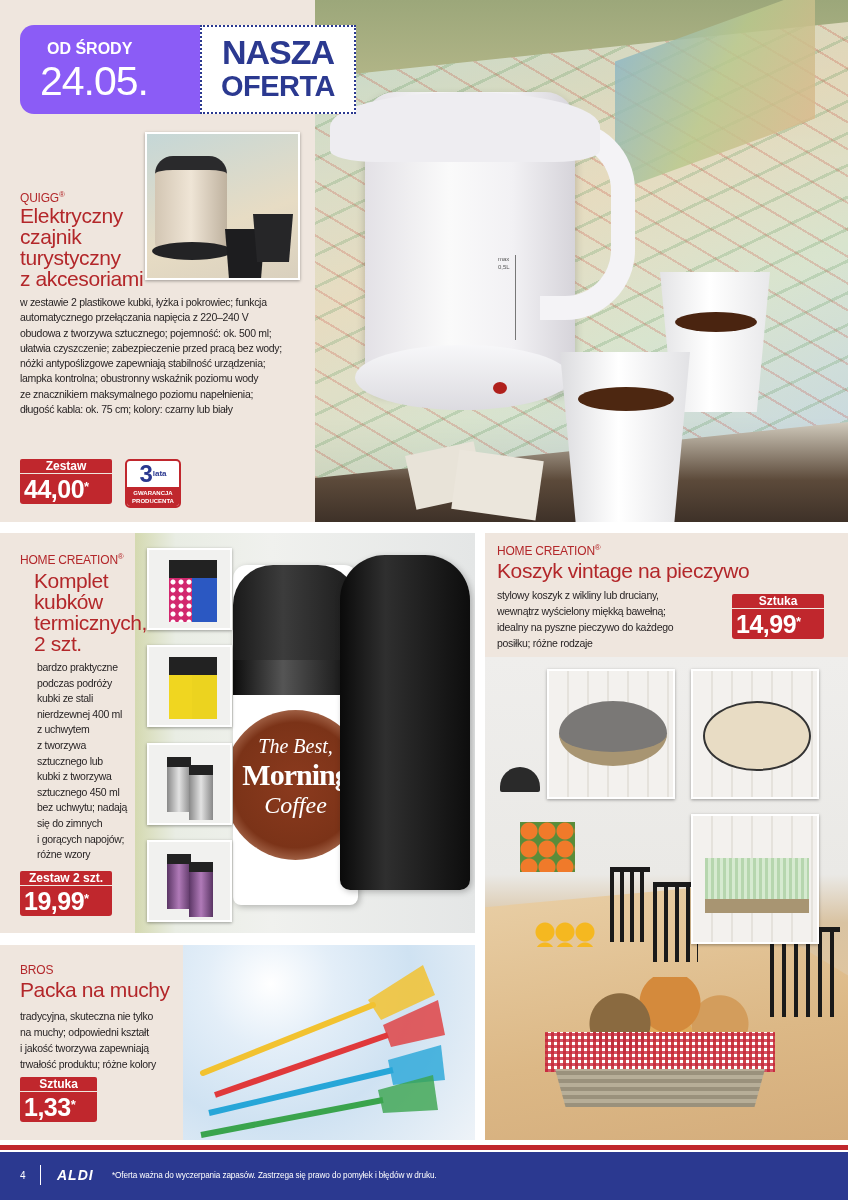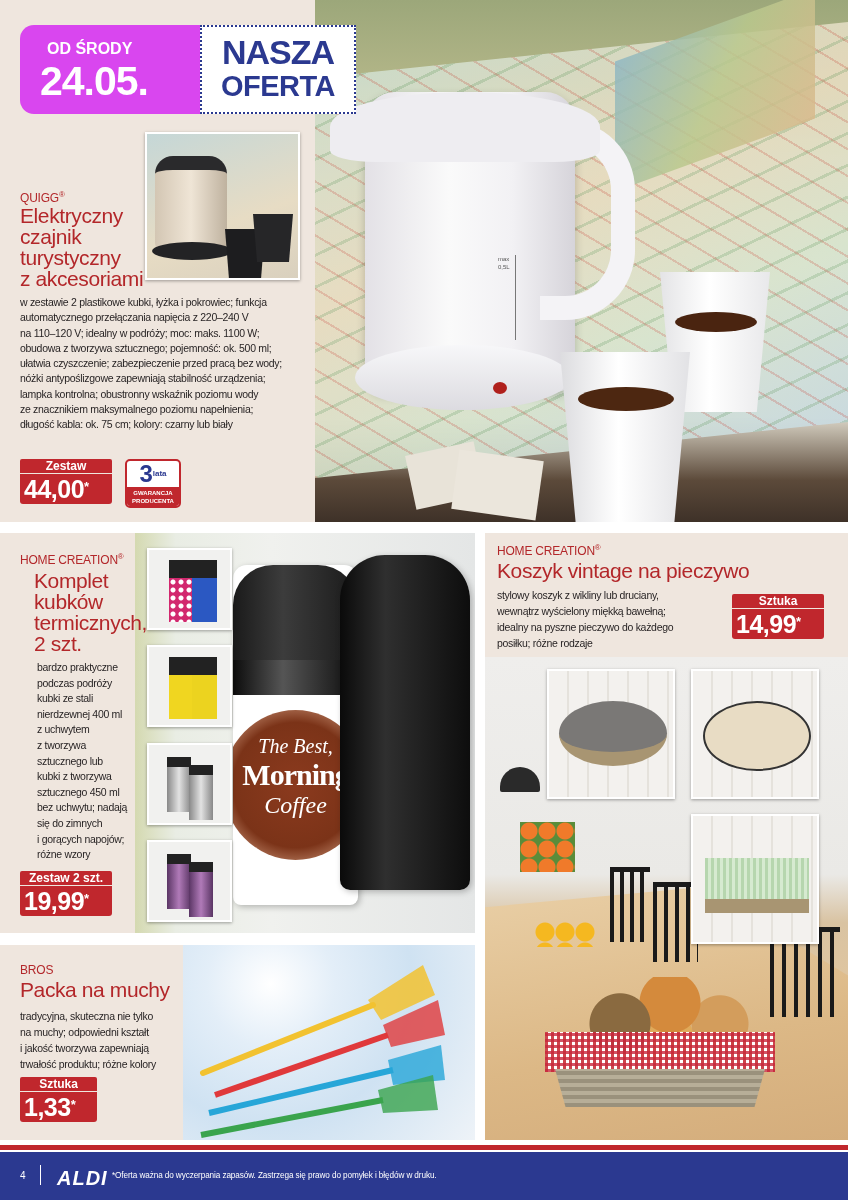--- a/index.html
+++ b/index.html
@@ -42,23 +42,23 @@
 
   <div style="position:absolute;left:345px;top:272px;width:110px;height:140px;background:linear-gradient(90deg,#e4e4e6,#fff 45%,#e8e8ea);clip-path:polygon(0 0,100% 0,88% 100%,12% 100%);"></div>
   <div style="position:absolute;left:360px;top:312px;width:82px;height:20px;background:#4a2410;border-radius:50%;"></div>
   <div style="position:absolute;left:245px;top:352px;width:130px;height:170px;background:linear-gradient(90deg,#dcdcdf,#fff 45%,#e2e2e5);clip-path:polygon(0 0,100% 0,88% 100%,12% 100%);"></div>
   <div style="position:absolute;left:263px;top:387px;width:96px;height:24px;background:#4d2711;border-radius:50%;"></div>
 
   <div style="position:absolute;left:95px;top:448px;width:70px;height:55px;background:#e8e3d8;transform:rotate(-12deg);"></div>
   <div style="position:absolute;left:140px;top:455px;width:85px;height:60px;background:#ebe6dc;transform:rotate(8deg);"></div>
 </div>
 
-<div style="position:absolute;left:20px;top:25px;width:188px;height:89px;background:#d946ef;border-radius:14px 0 0 14px;color:#fff;">
+<div style="position:absolute;left:20px;top:25px;width:188px;height:89px;background:#8b5cf6;border-radius:14px 0 0 14px;color:#fff;">
   <div style="position:absolute;left:27px;top:15px;font-size:16px;font-weight:bold;">OD ŚRODY</div>
-  <div style="position:absolute;left:20px;top:33px;font-size:41px;font-weight:bold;letter-spacing:-1px;text-align:center;">24.05.</div>
+  <div style="position:absolute;left:20px;top:33px;font-size:41px;font-weight:normal;letter-spacing:-1px;text-align:center;">24.05.</div>
 </div>
 <div style="position:absolute;left:200px;top:25px;width:156px;height:89px;background:#fff;border:2px dotted #2b3990;color:#2b3990;font-weight:bold;text-align:center;">
   <div style="font-size:34px;line-height:38px;margin-top:6px;letter-spacing:-1px;">NASZA</div>
   <div style="font-size:29px;line-height:30px;letter-spacing:-0.5px;">OFERTA</div>
 </div>
 
 <div class="thumb" style="left:145px;top:132px;width:155px;height:148px;background:linear-gradient(160deg,#c5d7d7,#e7dcc4 60%,#d9d0be);">
   <div style="position:absolute;left:8px;top:22px;width:72px;height:95px;background:linear-gradient(90deg,#d3c6b3,#efe5d6 50%,#bfb29f);border-radius:18px 18px 8px 8px;border-top:14px solid #2a2a2c;"></div>
   <div style="position:absolute;left:5px;top:108px;width:80px;height:18px;background:#232325;border-radius:50%;"></div>
   <div style="position:absolute;left:78px;top:95px;width:40px;height:50px;background:#1d1d1f;clip-path:polygon(0 0,100% 0,90% 100%,10% 100%);"></div>
@@ -70,21 +70,20 @@
 </div>
 <div class="ptitle" style="position:absolute;left:20px;top:205px;width:125px;">
   <div>Elektryczny</div>
   <div>czajnik</div>
   <div>turystyczny</div>
   <div>z akcesoriami</div>
 </div>
 <div class="desc" style="position:absolute;left:20px;top:295px;width:295px;">
   <div>w zestawie 2 plastikowe kubki, łyżka i pokrowiec; funkcja</div>
   <div>automatycznego przełączania napięcia z 220–240 V</div>
-  <div>na 110–120 V; idealny w podróży; moc: maks. 1100 W;</div>
   <div>obudowa z tworzywa sztucznego; pojemność: ok. 500 ml;</div>
   <div>ułatwia czyszczenie; zabezpieczenie przed pracą bez wody;</div>
   <div>nóżki antypoślizgowe zapewniają stabilność urządzenia;</div>
   <div>lampka kontrolna; obustronny wskaźnik poziomu wody</div>
   <div>ze znacznikiem maksymalnego poziomu napełnienia;</div>
   <div>długość kabla: ok. 75 cm; kolory: czarny lub biały</div>
 </div>
 <div class="price" style="left:20px;top:459px;width:92px;">
   <div class="unit">Zestaw</div>
   <div class="val"><span>44,00</span><sup>*</sup></div>
@@ -238,16 +237,16 @@
   <div class="unit">Sztuka</div>
   <div class="val"><span>14,99</span><sup>*</sup></div>
 </div>
 
 <div class="footer">
   <div style="height:5px;background:#c0272d;"></div>
   <div style="height:2px;background:#fff;"></div>
   <div style="height:48px;background:#2b3990;color:#fff;position:relative;">
     <span style="position:absolute;left:20px;top:18px;font-size:10px;">4</span>
     <span style="position:absolute;left:40px;top:13px;width:1px;height:20px;background:#fff;"></span>
-    <span style="position:absolute;left:57px;top:15px;font-size:20px;font-weight:bold;font-style:italic;letter-spacing:1px;">ALDI</span>
+    <span style="position:absolute;left:57px;top:15px;font-size:14px;font-weight:bold;font-style:italic;letter-spacing:1px;">ALDI</span>
     <span style="position:absolute;left:112px;top:19px;font-size:8.2px;letter-spacing:-0.1px;">*Oferta ważna do wyczerpania zapasów. Zastrzega się prawo do pomyłek i błędów w druku.</span>
   </div>
 </div>
 
 </body></html>

